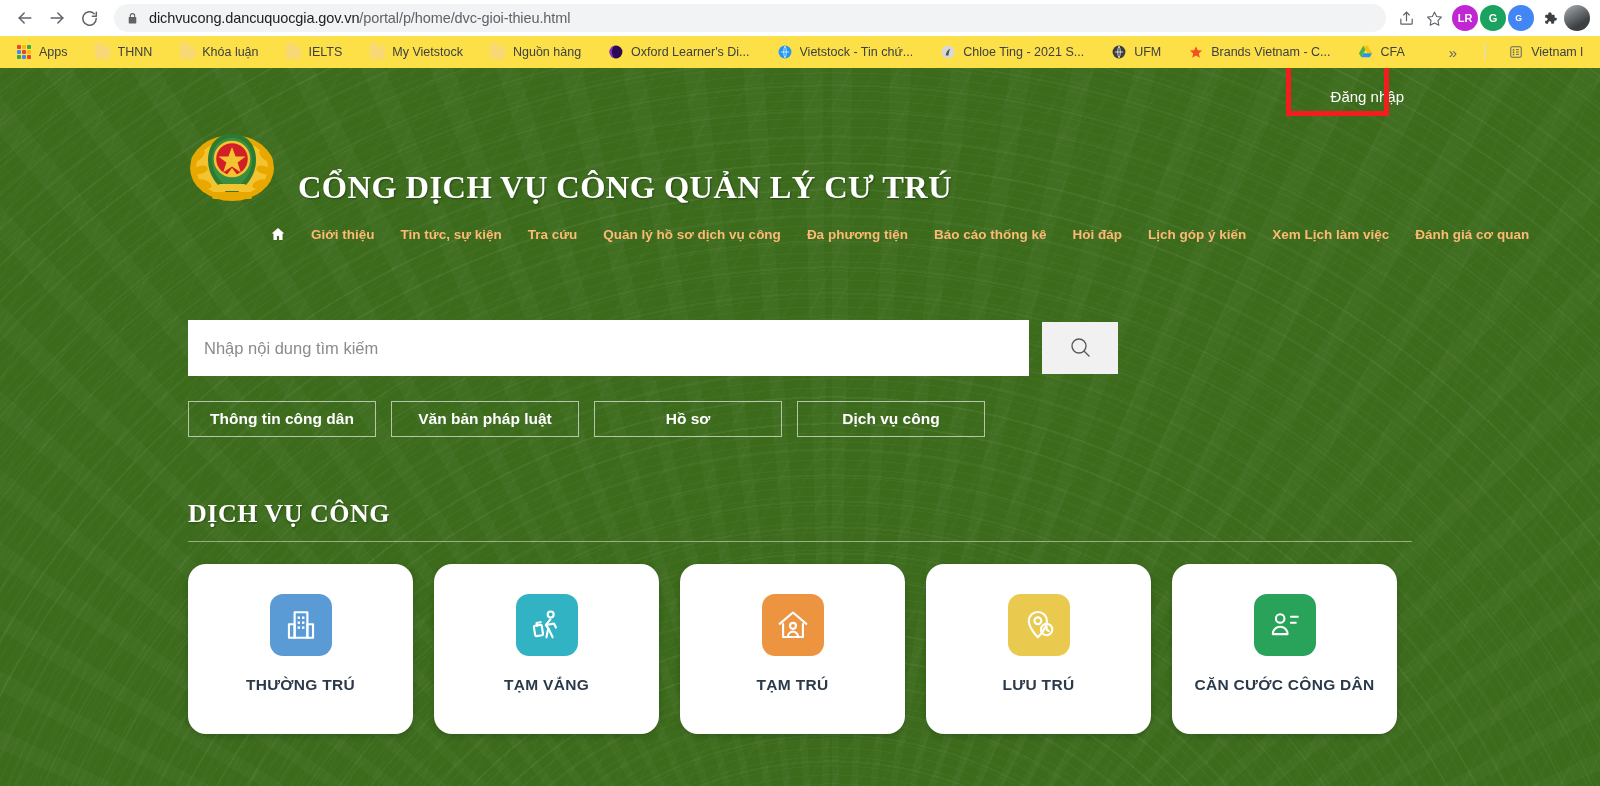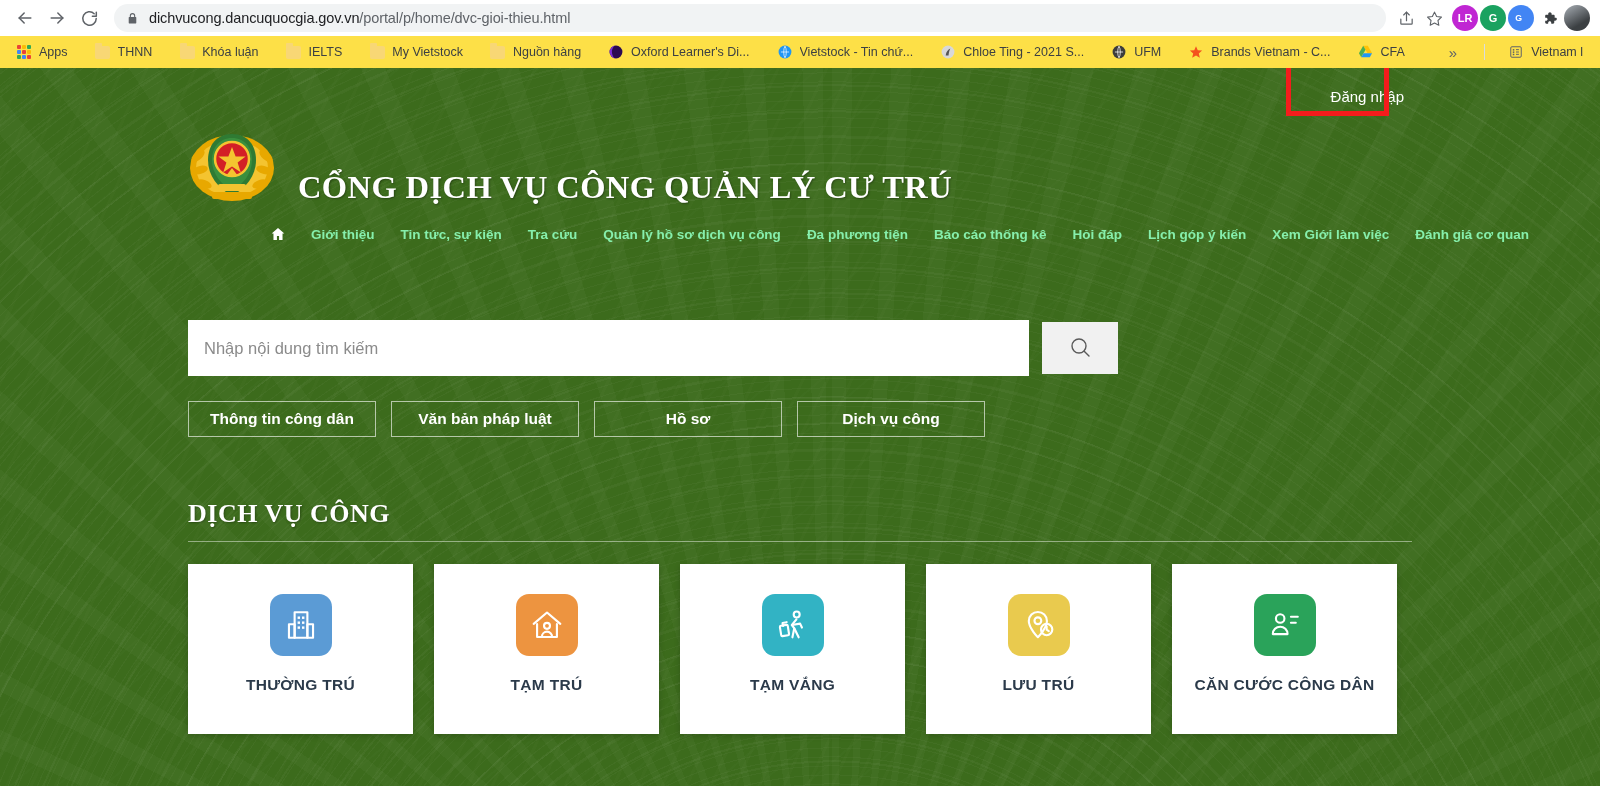--- a/index.html
+++ b/index.html
@@ -197,21 +197,21 @@
   .nav {
     display: flex;
     align-items: center;
     padding-left: 258px;
     height: 56px;
     gap: 0px;
   }
   .nav-item {
     font-size: 13.5px;
     font-weight: bold;
-    color: #86efac;
+    color: #fdba74;
     padding: 6px 13px;
     white-space: nowrap;
   }
   .nav-home { padding: 6px 12px; display: flex; align-items: center; }
 
   
   .search-wrap {
     display: flex;
     padding-left: 188px;
     margin-top: 58px;
@@ -306,21 +306,21 @@
   .cards {
     display: flex;
     padding-left: 188px;
     margin-top: 22px;
     gap: 21px;
   }
   .card {
     width: 225px;
     height: 170px;
     background: #ffffff;
-    border-radius: 0;
+    border-radius: 18px;
     display: flex;
     flex-direction: column;
     align-items: center;
     padding-top: 30px;
     box-shadow: 0 2px 6px rgba(0,0,0,0.18);
   }
   .card-icon {
     width: 62px; height: 62px;
     border-radius: 13px;
     display: flex; align-items: center; justify-content: center;
@@ -575,21 +575,21 @@
           </svg>
       </span>
       <span class="nav-item">Giới thiệu</span>
       <span class="nav-item">Tin tức, sự kiện</span>
       <span class="nav-item">Tra cứu</span>
       <span class="nav-item">Quản lý hồ sơ dịch vụ công</span>
       <span class="nav-item">Đa phương tiện</span>
       <span class="nav-item">Báo cáo thống kê</span>
       <span class="nav-item">Hỏi đáp</span>
       <span class="nav-item">Lịch góp ý kiến</span>
-      <span class="nav-item">Xem Giới làm việc</span>
+      <span class="nav-item">Xem Lịch làm việc</span>
       <span class="nav-item">Đánh giá cơ quan</span>
     </div>
 
     <div class="search-wrap">
       <input class="search-input" type="text" placeholder="Nhập nội dung tìm kiếm" style="">
       <span class="search-gap"></span>
       <button class="search-btn">
         <span>
           <svg width="24" height="24" viewBox="0 0 24 24" fill="none" stroke="currentColor" stroke-width="1.4" stroke-linecap="round">
               <circle cx="11" cy="11" r="7"></circle>
@@ -626,46 +626,46 @@
                 <rect x="12.7" y="9.5" width="1.7" height="1.7"></rect>
               <rect x="9.6" y="13" width="1.7" height="1.7"></rect>
                 <rect x="12.7" y="13" width="1.7" height="1.7"></rect>
             </g>
           </svg>
         </span>
         <span class="card-label">THƯỜNG TRÚ</span>
       </div>
 
       <div class="card">
-        <span class="card-icon" style="background:#ed9440">
-          <svg width="34" height="34" viewBox="0 0 24 24" fill="none" stroke="#ffffff" stroke-width="1.5" stroke-linecap="round" stroke-linejoin="round">
-            <path d="M2.6 11.2 12 3.2l9.4 8"></path>
-            <path d="M5 11.4V20.5h14V11.4"></path>
-            <circle cx="12" cy="12.6" r="2.1"></circle>
-            <path d="M8.4 20.3a3.6 3.6 0 0 1 7.2 0"></path>
-          </svg>
-        </span>
-        <span class="card-label">TẠM TRÚ</span>
-      </div>
-
-      <div class="card">
         <span class="card-icon" style="background:#32b3c4">
           <svg width="34" height="34" viewBox="0 0 24 24" fill="none" stroke="#ffffff" stroke-width="1.5" stroke-linecap="round" stroke-linejoin="round">
             <circle cx="14.6" cy="4.6" r="2.1"></circle>
             <path d="M14.4 8 11.2 12l1.7 2.3-1.3 6.4"></path>
             <path d="M12.9 14.3 16 20.7"></path>
             <path d="M11.2 12 17 11l1.3 2.8"></path>
             <rect x="3.2" y="12.2" width="5.6" height="7.4" rx="0.8" transform="rotate(-9 6 16)"></rect>
             <path d="M5 12.6 4.6 10.6 7.5 10"></path>
           </svg>
         </span>
         <span class="card-label">TẠM VẮNG</span>
       </div>
 
       <div class="card">
+        <span class="card-icon" style="background:#ed9440">
+          <svg width="34" height="34" viewBox="0 0 24 24" fill="none" stroke="#ffffff" stroke-width="1.5" stroke-linecap="round" stroke-linejoin="round">
+            <path d="M2.6 11.2 12 3.2l9.4 8"></path>
+            <path d="M5 11.4V20.5h14V11.4"></path>
+            <circle cx="12" cy="12.6" r="2.1"></circle>
+            <path d="M8.4 20.3a3.6 3.6 0 0 1 7.2 0"></path>
+          </svg>
+        </span>
+        <span class="card-label">TẠM TRÚ</span>
+      </div>
+
+      <div class="card">
         <span class="card-icon" style="background:#e9ca4e">
           <svg width="34" height="34" viewBox="0 0 24 24" fill="none" stroke="#ffffff" stroke-width="1.5" stroke-linecap="round" stroke-linejoin="round">
             <path d="M17.6 9.2c0 5-6.4 11.4-6.4 11.4S4.8 14.2 4.8 9.2a6.4 6.4 0 0 1 12.8 0z"></path>
             <circle cx="11.2" cy="9" r="2.4"></circle>
             <circle cx="17.4" cy="15.2" r="4"></circle>
             <path d="M17.4 13.1v2.2l1.5 1"></path>
           </svg>
         </span>
         <span class="card-label">LƯU TRÚ</span>
       </div>

